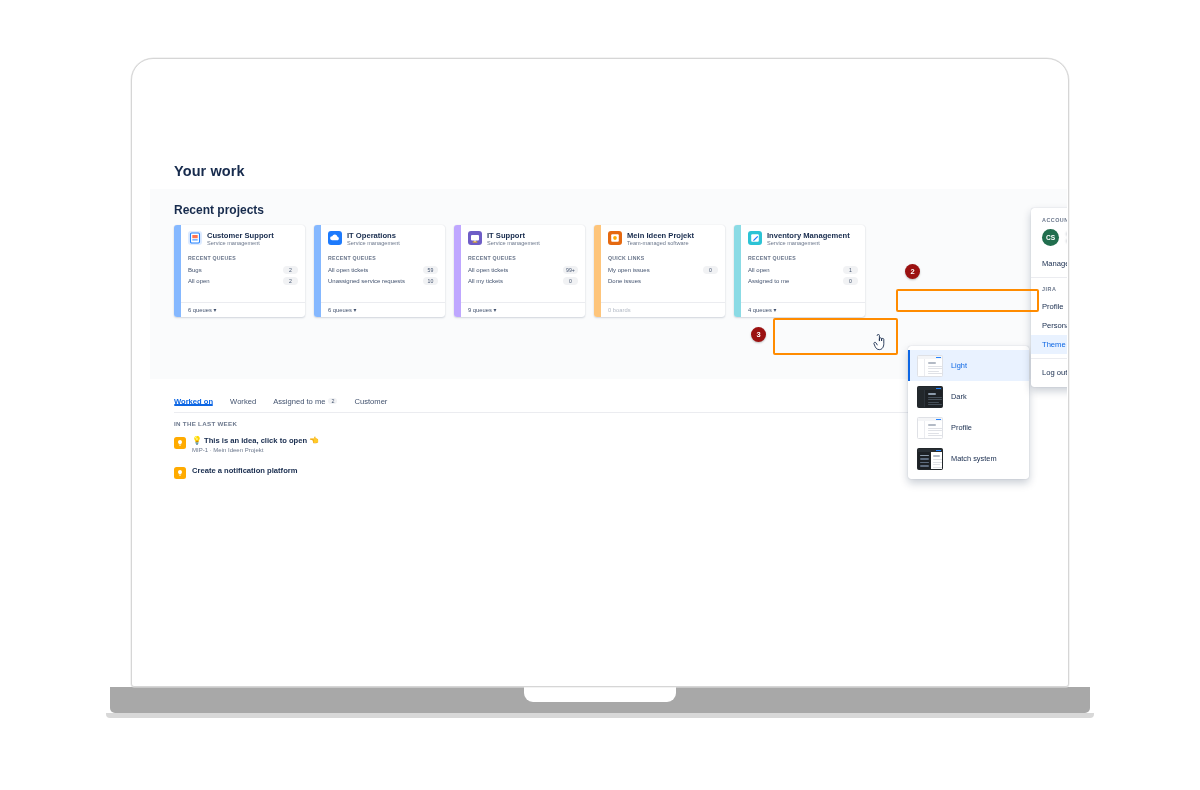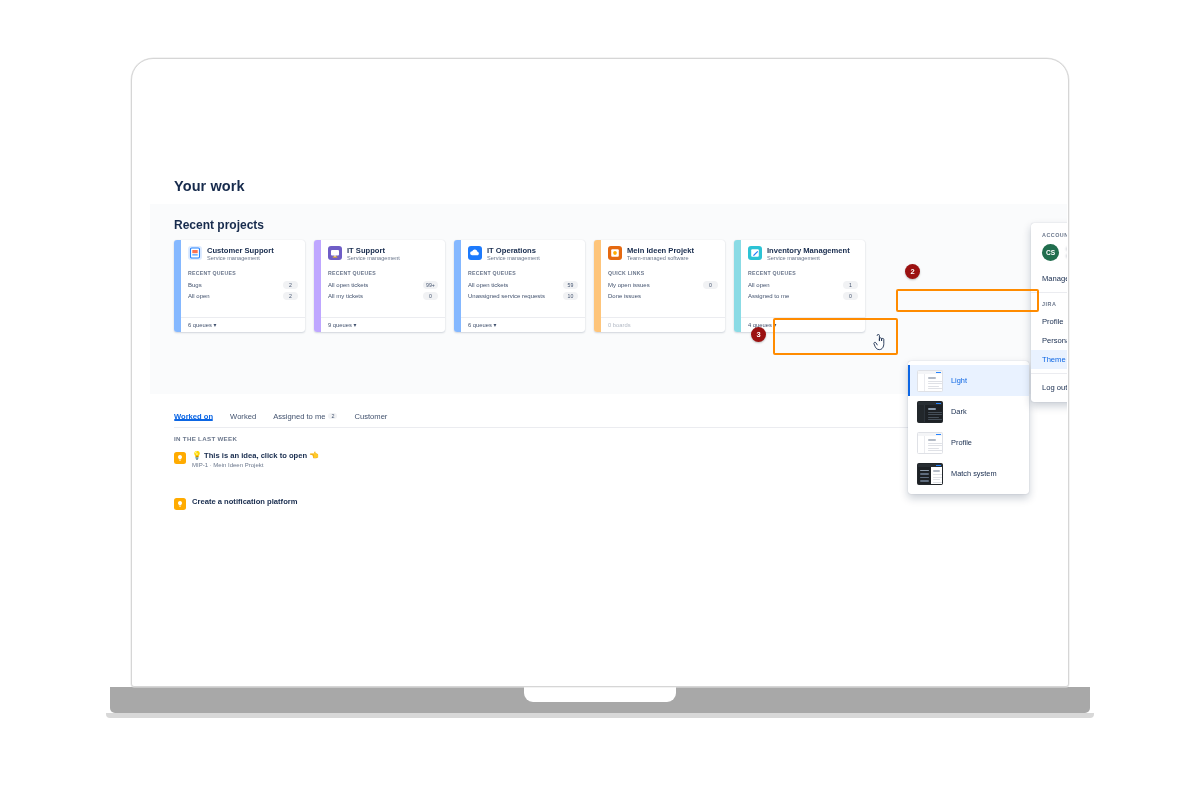--- a/index.html
+++ b/index.html
@@ -34,21 +34,21 @@
   }
   .laptop-foot {
     position: absolute; left: 106px; top: 713px;
     width: 988px; height: 5px;
     background: #d8d8d8;
     border-radius: 0 0 4px 4px;
   }
 
   
   .screen {
-    position: absolute; left: 133px; top: 75px;
+    position: absolute; left: 133px; top: 60px;
     width: 934px; height: 550px;
     background: #ffffff;
     border-radius: 20px 20px 2px 2px;
     overflow: hidden;
   }
 
   .page-title {
     position: absolute; left: 41px; top: 103px;
     font-size: 14.5px; font-weight: 600; color: #172b4d;
     letter-spacing: 0.1px;
@@ -296,20 +296,49 @@
               <div class="card-row">
                 <span class="lbl">All open</span>
                 <span class="pill">2</span>
               </div>
             </div>
             <div class="card-footer"><span>6 queues</span> <span>▾</span></div>
           </div>
         </div>
 
         <div class="card">
+          <div class="card-accent" style="background:#85b8ff"></div>
+          <div class="card-body">
+            <div class="card-head">
+              <div class="proj-icon" style="background:#1d7afc">
+                <svg width="14" height="14" viewBox="0 0 14 14">
+                    <path d="M4 9.2a2 2 0 0 1 .2-4 2.8 2.8 0 0 1 5.3.6 1.8 1.8 0 0 1 .3 3.4z" fill="#fff"></path>
+                  </svg>
+              </div>
+              <div class="card-titles">
+                <div class="card-name">IT Operations</div>
+                <div class="card-sub">Service management</div>
+              </div>
+            </div>
+            <div class="card-section-label">RECENT QUEUES</div>
+            <div class="card-rows">
+              <div class="card-row">
+                <span class="lbl">All open tickets</span>
+                <span class="pill">59</span>
+              </div>
+              <div class="card-row">
+                <span class="lbl">Unassigned service requests</span>
+                <span class="pill">10</span>
+              </div>
+            </div>
+            <div class="card-footer"><span>6 queues</span> <span>▾</span></div>
+          </div>
+        </div>
+
+        <div class="card">
           <div class="card-accent" style="background:#bfa7ff"></div>
           <div class="card-body">
             <div class="card-head">
               <div class="proj-icon" style="background:#6e5dc6">
                 <svg width="14" height="14" viewBox="0 0 14 14">
                     <rect x="3" y="4" width="8" height="5.4" rx="1" fill="#fff"></rect>
                     <rect x="6.3" y="9.4" width="1.4" height="1.6" fill="#fff"></rect>
                     <rect x="4.6" y="10.6" width="4.8" height="1" rx=".5" fill="#ffc400"></rect>
                   </svg>
               </div>
@@ -327,49 +356,20 @@
               <div class="card-row">
                 <span class="lbl">All my tickets</span>
                 <span class="pill">0</span>
               </div>
             </div>
             <div class="card-footer"><span>9 queues</span> <span>▾</span></div>
           </div>
         </div>
 
         <div class="card">
-          <div class="card-accent" style="background:#85b8ff"></div>
-          <div class="card-body">
-            <div class="card-head">
-              <div class="proj-icon" style="background:#1d7afc">
-                <svg width="14" height="14" viewBox="0 0 14 14">
-                    <path d="M4 9.2a2 2 0 0 1 .2-4 2.8 2.8 0 0 1 5.3.6 1.8 1.8 0 0 1 .3 3.4z" fill="#fff"></path>
-                  </svg>
-              </div>
-              <div class="card-titles">
-                <div class="card-name">IT Operations</div>
-                <div class="card-sub">Service management</div>
-              </div>
-            </div>
-            <div class="card-section-label">RECENT QUEUES</div>
-            <div class="card-rows">
-              <div class="card-row">
-                <span class="lbl">All open tickets</span>
-                <span class="pill">59</span>
-              </div>
-              <div class="card-row">
-                <span class="lbl">Unassigned service requests</span>
-                <span class="pill">10</span>
-              </div>
-            </div>
-            <div class="card-footer"><span>6 queues</span> <span>▾</span></div>
-          </div>
-        </div>
-
-        <div class="card">
           <div class="card-accent" style="background:#fec57b"></div>
           <div class="card-body">
             <div class="card-head">
               <div class="proj-icon" style="background:#e56910">
                 <svg width="14" height="14" viewBox="0 0 14 14">
                     <rect x="3.2" y="3.2" width="7.6" height="7.6" rx="1" fill="#fff"></rect>
                     <path d="M7 5.1c1 0 1.8.8 1.8 1.8 0 .7-.4 1-.6 1.4v.5H5.8v-.5c-.2-.4-.6-.7-.6-1.4 0-1 .8-1.8 1.8-1.8z" fill="#ffab00"></path>
                   </svg>
               </div>
               <div class="card-titles">
@@ -440,21 +440,21 @@
             <path d="M4 1c1.1 0 2 .9 2 2 0 .8-.5 1.2-.7 1.6v.6H2.7v-.6C2.5 4.2 2 3.8 2 3c0-1.1.9-2 2-2z" fill="#fff"></path>
             <rect x="3.2" y="5.8" width="1.6" height=".8" fill="#fff"></rect>
           </svg>
       </div>
       <div class="issue-main">
         <div class="issue-title"><span class="em">💡</span> <span>This is an idea, click to open</span> <span class="em">👈</span></div>
         <div class="issue-meta"><span>MIP-1</span> <span>·</span> <span>Mein Ideen Projekt</span></div>
       </div>
     </div>
 
-    <div class="issue" style="left:41px; top:406px;margin-top:16px;">
+    <div class="issue" style="left:41px; top:406px;">
       <div class="issue-icon">
         <svg width="8" height="8" viewBox="0 0 8 8">
             <path d="M4 1c1.1 0 2 .9 2 2 0 .8-.5 1.2-.7 1.6v.6H2.7v-.6C2.5 4.2 2 3.8 2 3c0-1.1.9-2 2-2z" fill="#fff"></path>
             <rect x="3.2" y="5.8" width="1.6" height=".8" fill="#fff"></rect>
           </svg>
       </div>
       <div class="issue-main">
         <div class="issue-title"><span>Create a notification platform</span></div>
       </div>
     </div>

